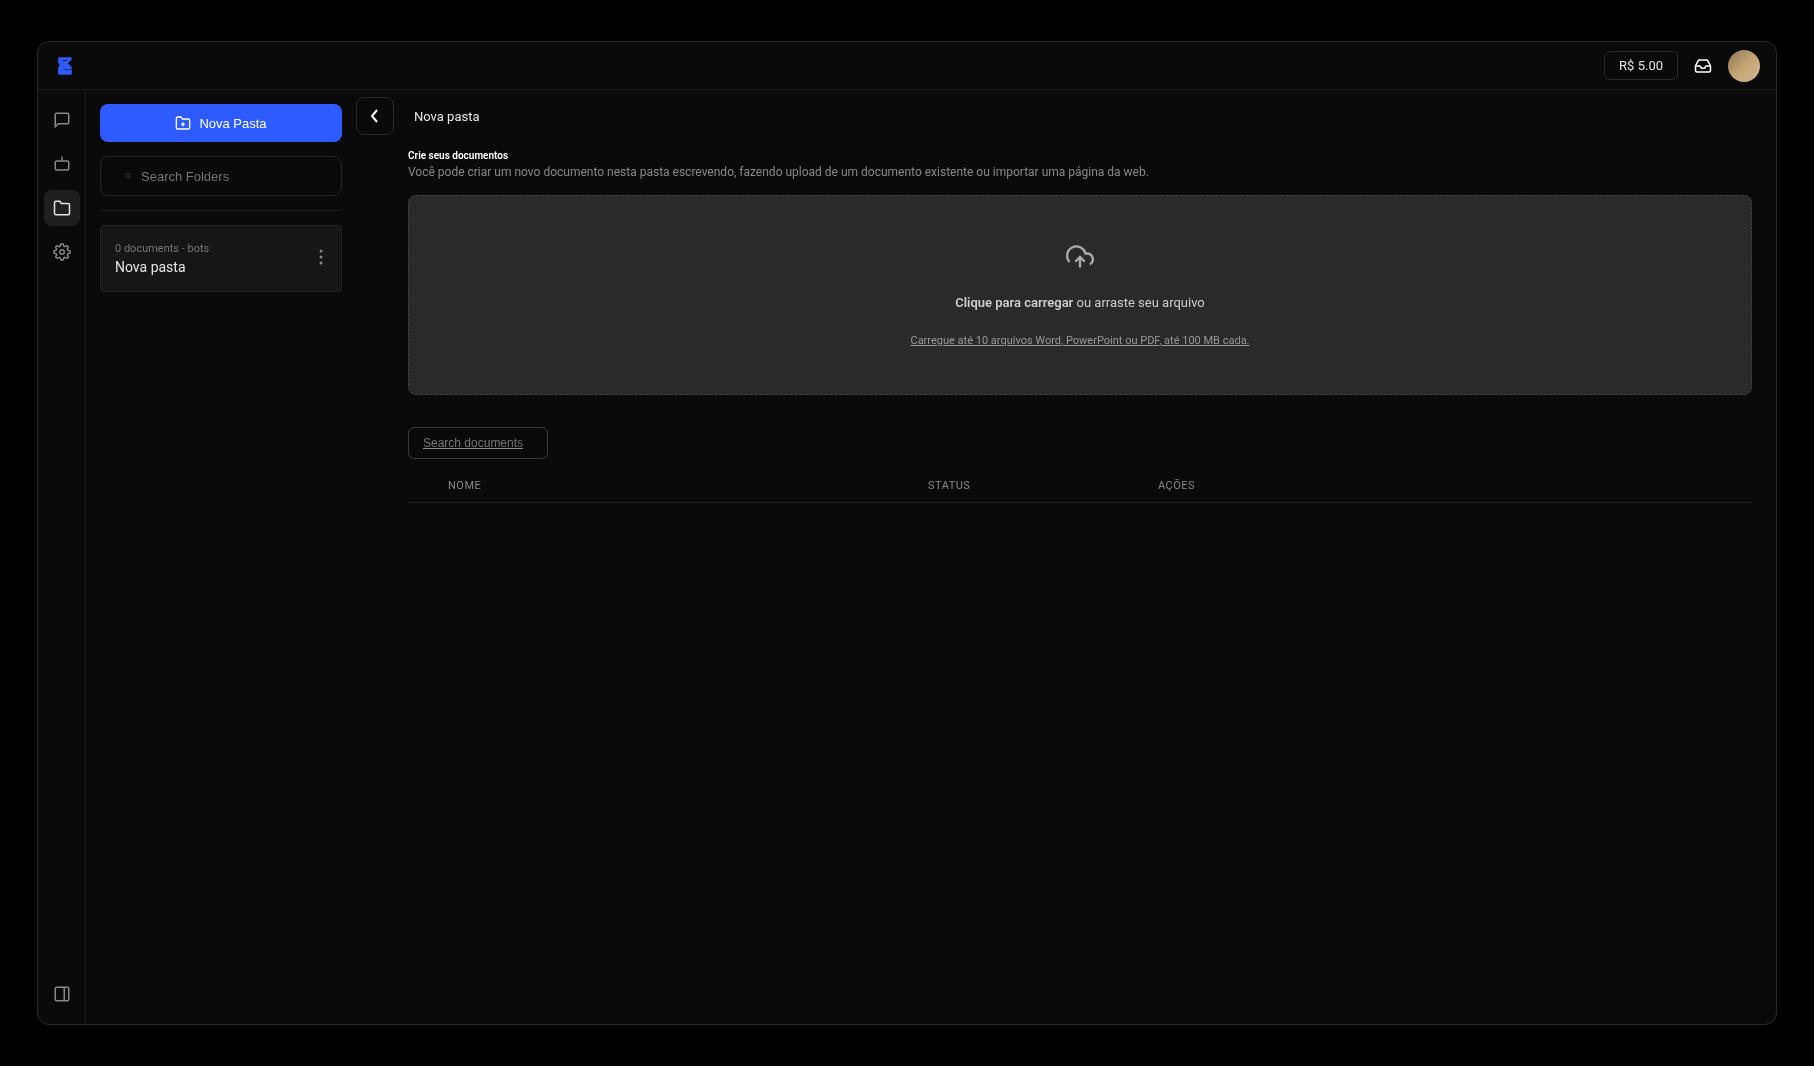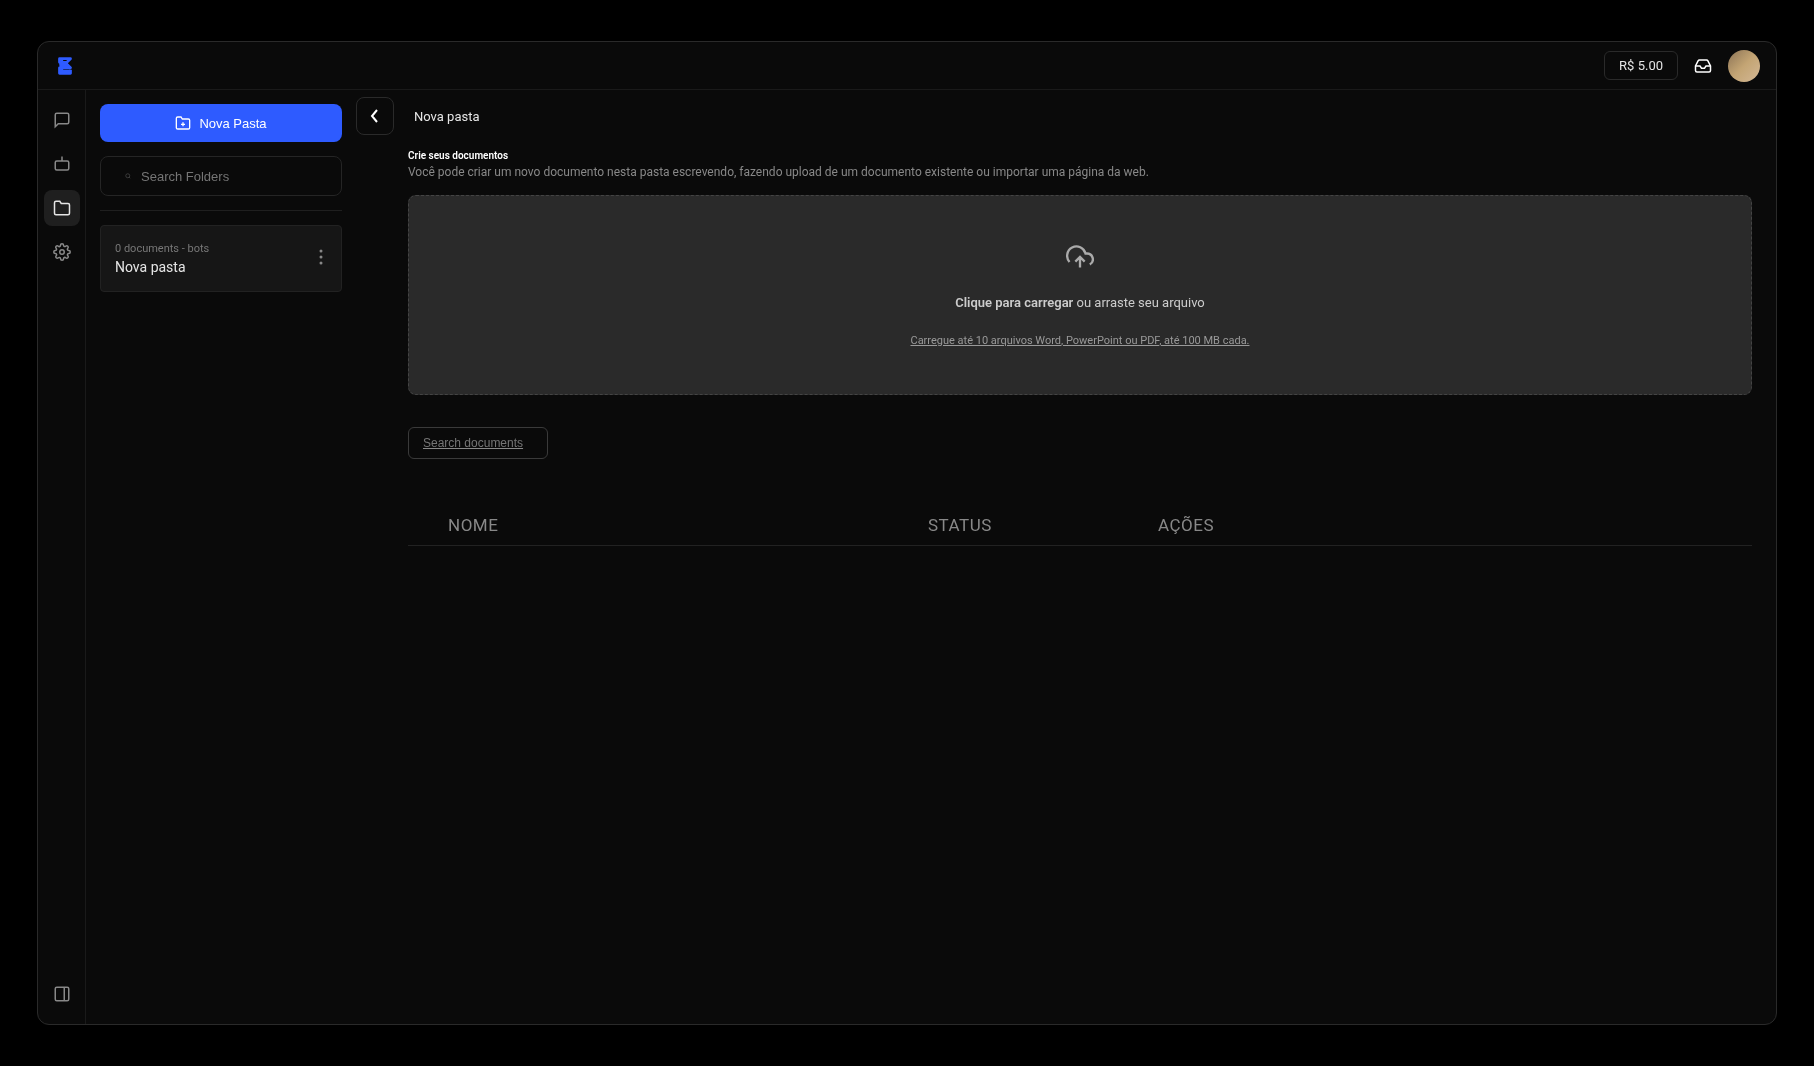--- a/index.html
+++ b/index.html
@@ -283,24 +283,23 @@
       margin-bottom: 20px;
       text-decoration: underline;
     }
     .table-header {
       display: flex;
       border-bottom: 1px solid #222;
       padding-bottom: 10px;
       padding-left: 40px;
     }
     .th {
-      font-size: 17px;
+      font-size: 11px;
       color: #888;
       letter-spacing: 0.5px;
-      margin-top: 36px;
     }
     .th-nome { flex: 0 0 480px; }
     .th-status { flex: 0 0 230px; }
     .th-acoes { flex: 1; }
   </style>
 </head>
 <body>
 
 <div class="window">
   <div class="topbar">

